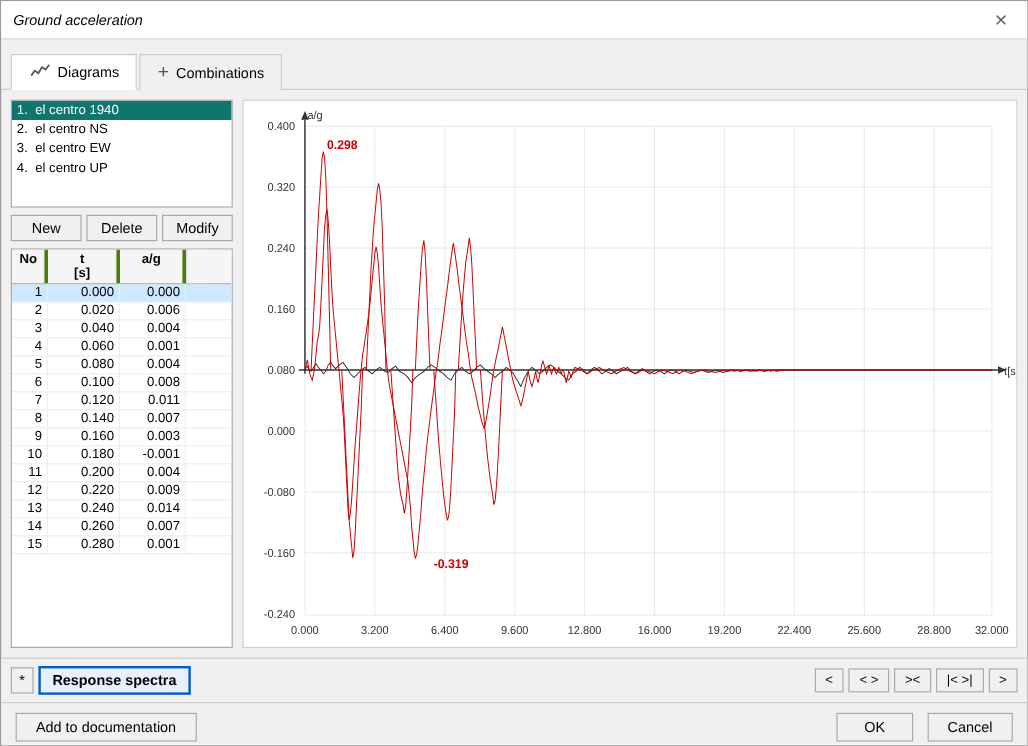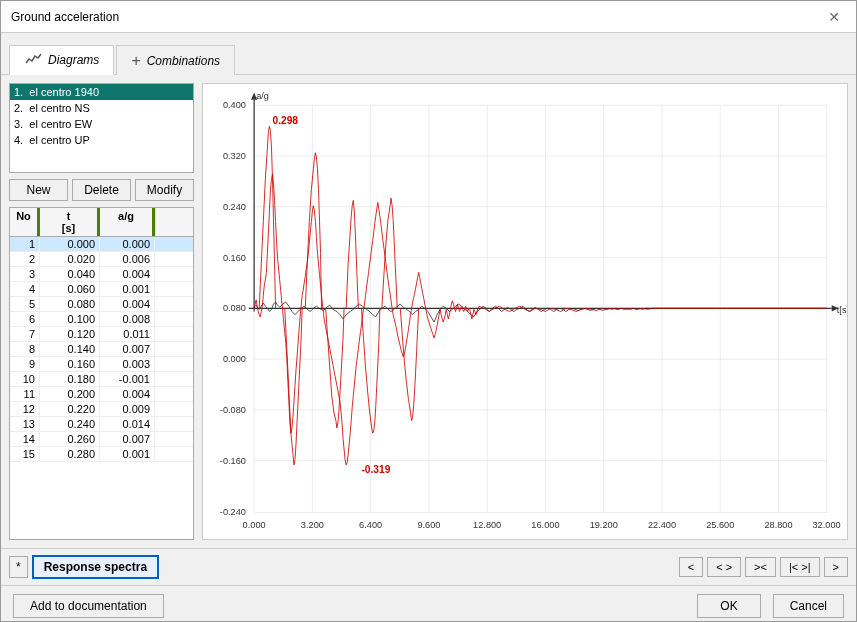--- a/index.html
+++ b/index.html
@@ -21,20 +21,21 @@
       padding: 6px 10px;
       display: flex;
       align-items: center;
       justify-content: space-between;
       height: 32px;
     }
     
     .title-bar-text {
       font-size: 12px;
       color: #000;
+      font-style: italic;
     }
     
     .close-btn {
       cursor: pointer;
       font-size: 14px;
       color: #666;
       background: none;
       border: none;
       padding: 2px 6px;
     }
@@ -54,21 +55,20 @@
       padding: 6px 14px;
       border: 1px solid #ccc;
       border-bottom: none;
       background: #f0f0f0;
       cursor: pointer;
       font-size: 12px;
       margin-right: 2px;
       height: 30px;
       position: relative;
       bottom: -1px;
-      font-style: italic;
     }
     
     .tab.active {
       background: #fff;
       border-bottom: 1px solid #fff;
       z-index: 1;
     }
     
     .tab-icon {
       margin-right: 6px;

